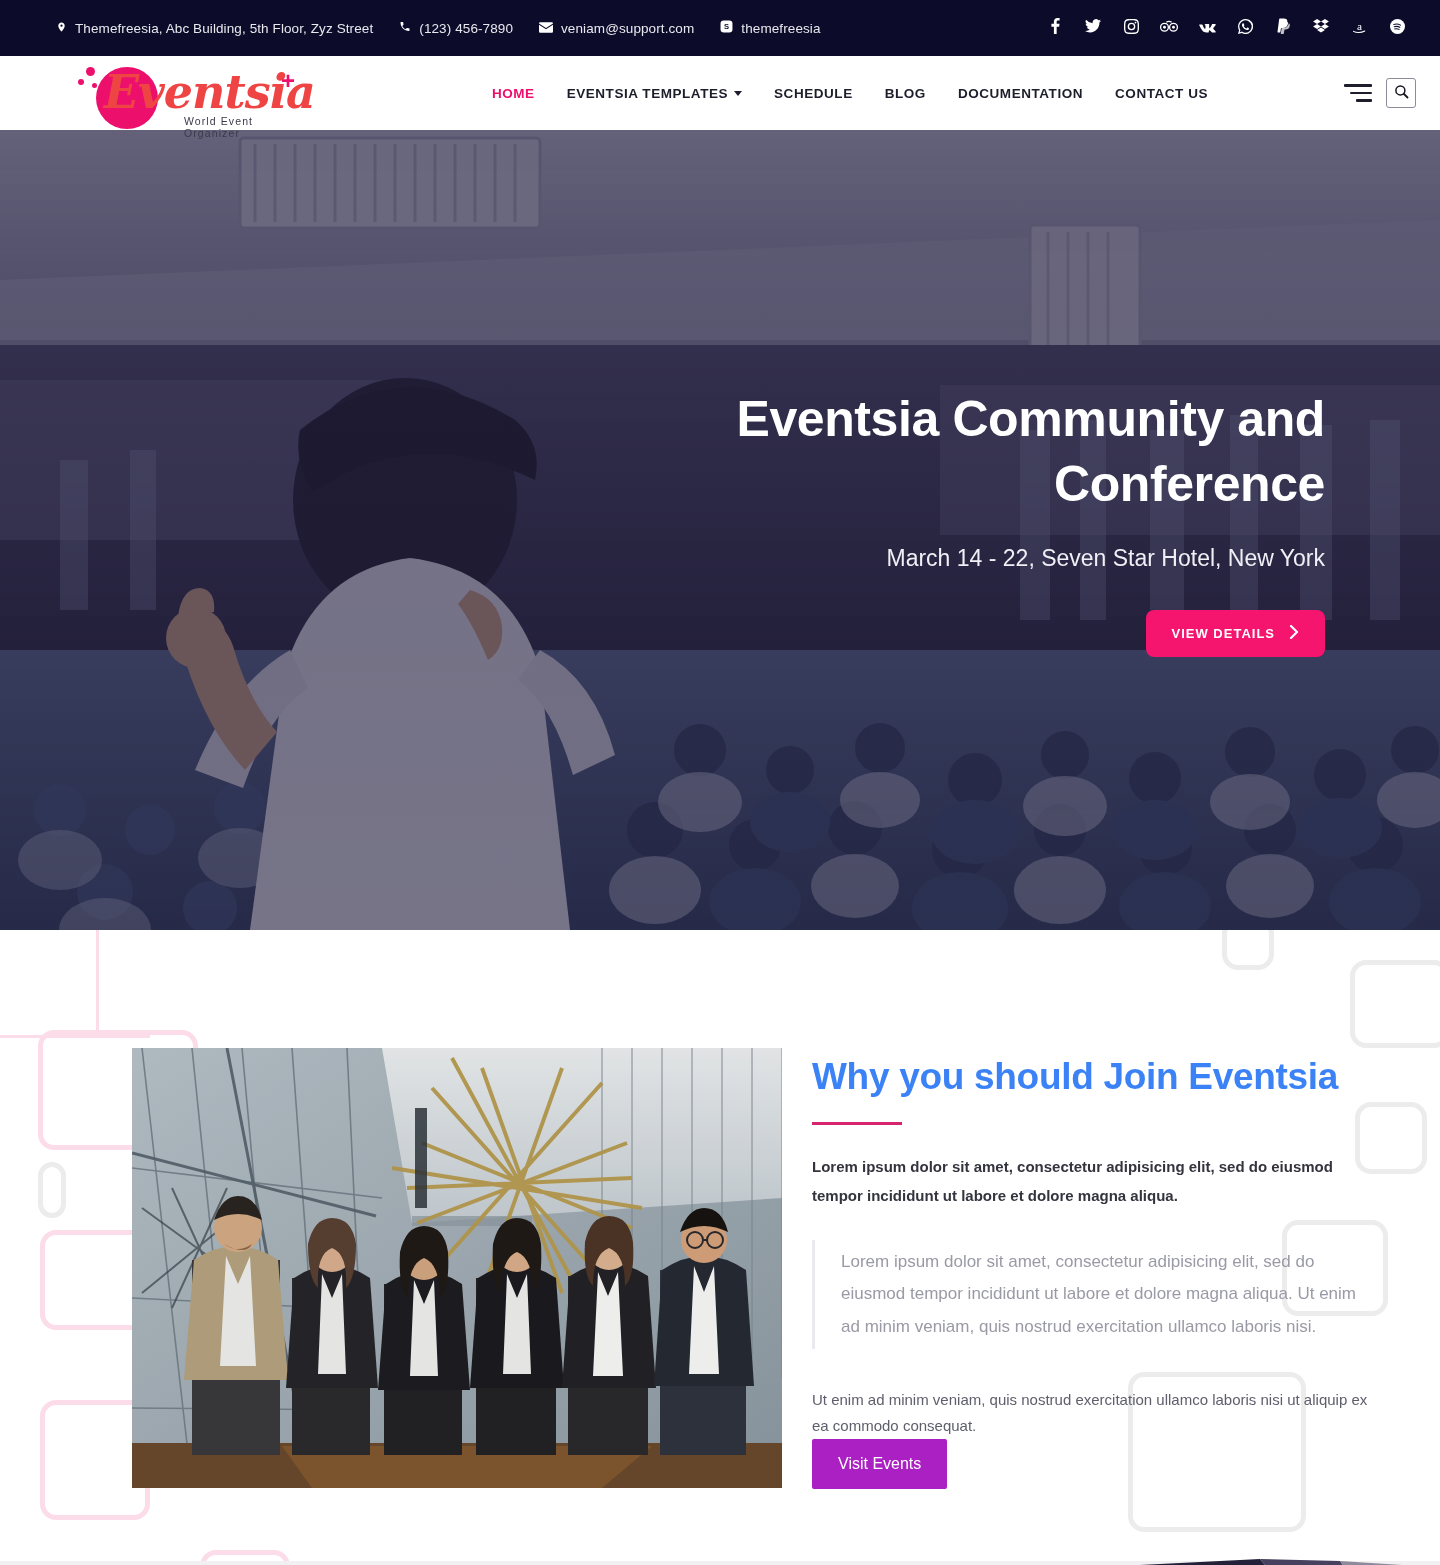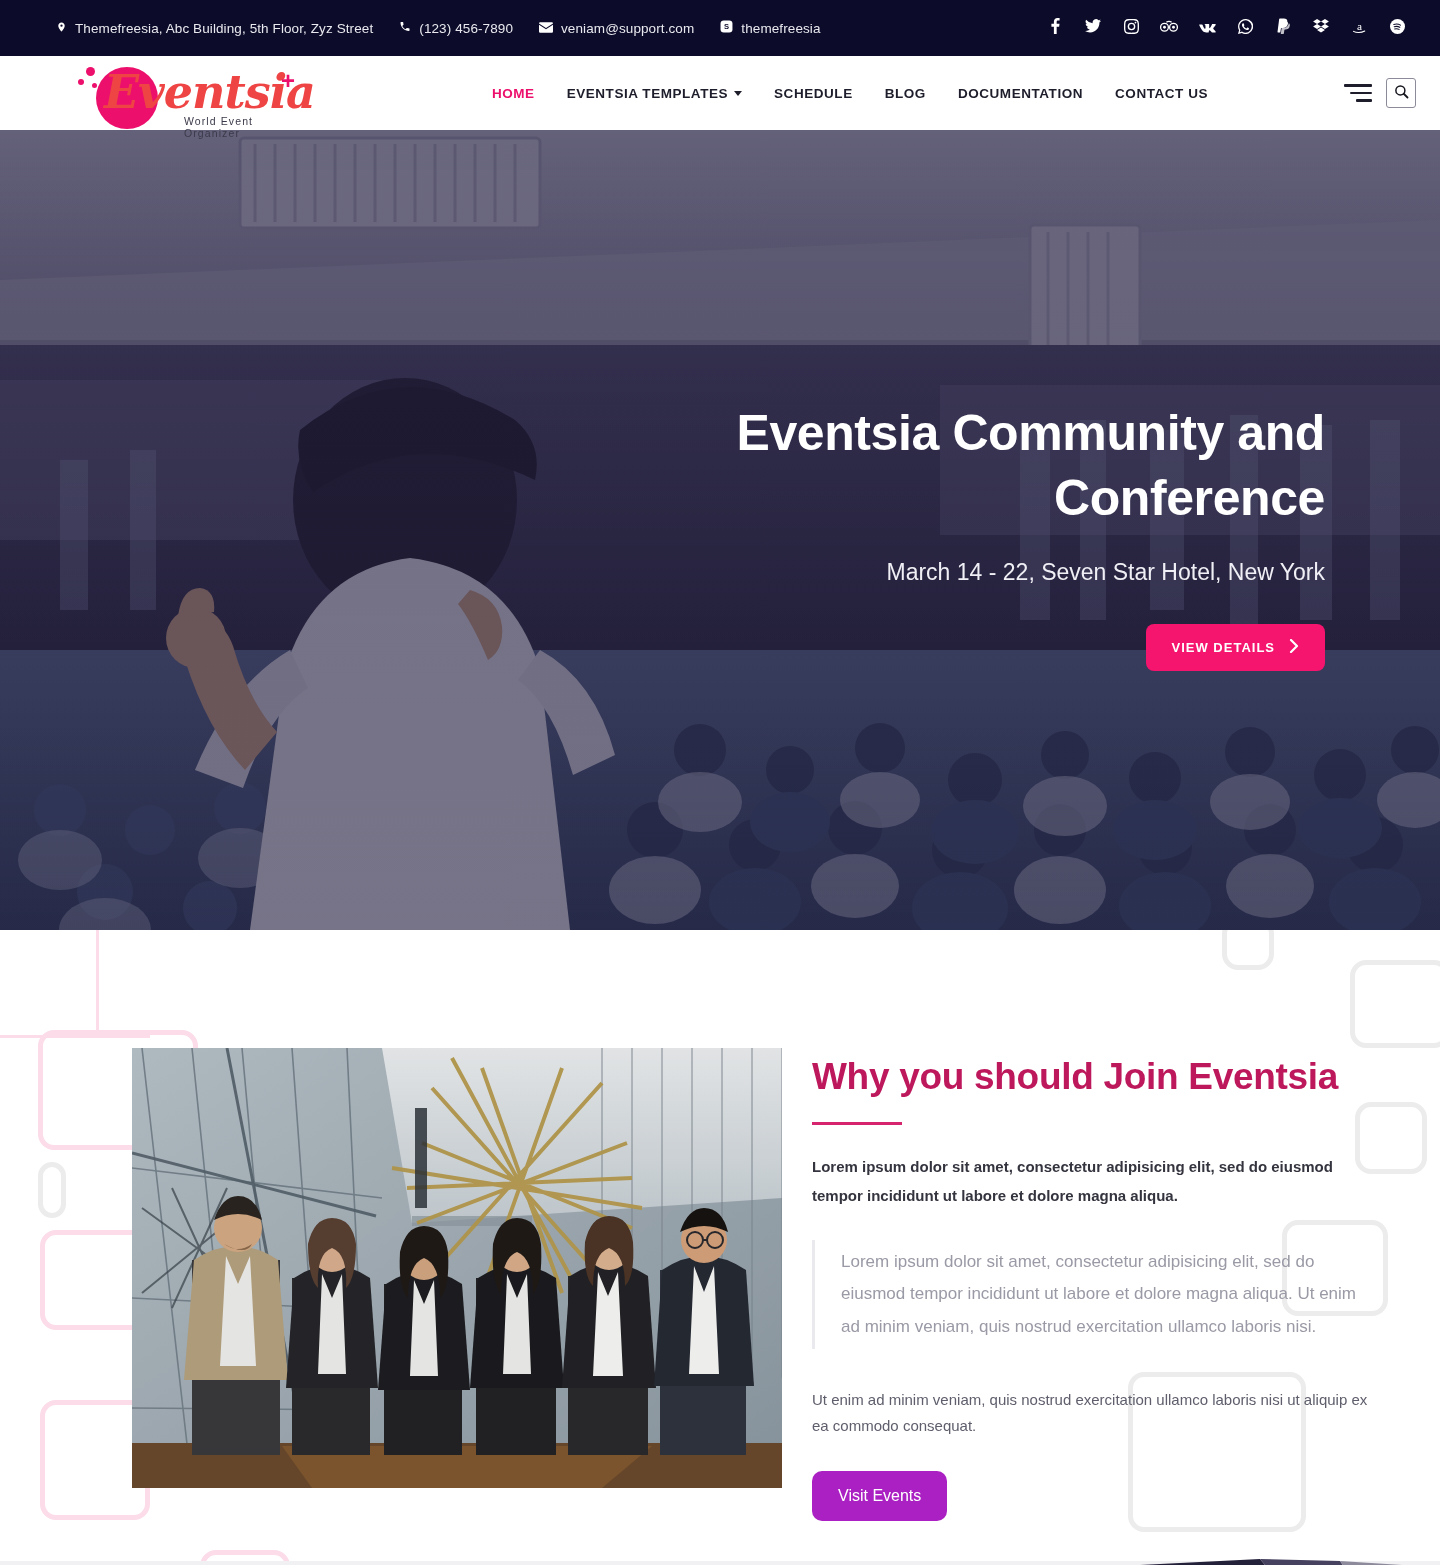--- a/index.html
+++ b/index.html
@@ -111,21 +111,21 @@
     overflow:hidden;
     background:#2a2740;
   }
   .hero-photo { position:absolute; inset:0; }
   .hero-overlay {
     position:absolute; inset:0;
     background:linear-gradient(180deg, rgba(38,34,66,.62), rgba(30,26,58,.58));
   }
   .hero-inner {
     position:relative;
-    width:1210px; margin:16px auto;
+    width:1210px; margin:2px auto;
     height:100%;
     display:flex; flex-direction:column;
     align-items:flex-end; justify-content:center;
     text-align:right;
     padding-bottom:20px;
   }
   .hero-title {
     color:#fff;
     font-size:50px;
     font-weight:700;
@@ -170,21 +170,21 @@
   }
   .why-photo {
     width:650px; height:440px;
     flex:none; overflow:hidden;
     position:relative; background:#8b97a3;
   }
   .why-col { flex:1; padding-top:8px; max-width:560px; }
   .why-title {
     font-size:37px;
     font-weight:700;
-    color:#be185d;
+    color:#3b82f6;
     letter-spacing:-.3px;
   }
   .why-rule { width:90px; height:3px; background:#d6246f; margin:24px 0 28px; }
   .why-lead {
     font-size:15px; font-weight:700; color:#34343f;
     line-height:1.9;
   }
   .why-quote {
     margin:30px 0 0;
     border-left:3px solid #e9e9ee;
@@ -194,28 +194,27 @@
     line-height:1.9;
     font-weight:400;
   }
   .why-p {
     margin-top:38px;
     font-size:15px;
     color:#5e5e6c;
     line-height:1.75;
   }
   .why-btn {
-    margin-top:32px;
     background:#aa20c2;
     color:#fff;
     border:none;
     padding:16px 26px;
     font-size:16px;
     cursor:pointer;
-    border-radius:10px;
+    border-radius:2px;
   }
 
   
   .deco { position:absolute; border-radius:16px; border:5px solid #ececec; }
   .deco.pink { border-color:#fbdce8; }
   .deco-line { position:absolute; background:#fbdce8; }
 
   .footer-strip {
     position:absolute; left:0; right:0; bottom:0;
     height:22px; background:#f1f1f3;

